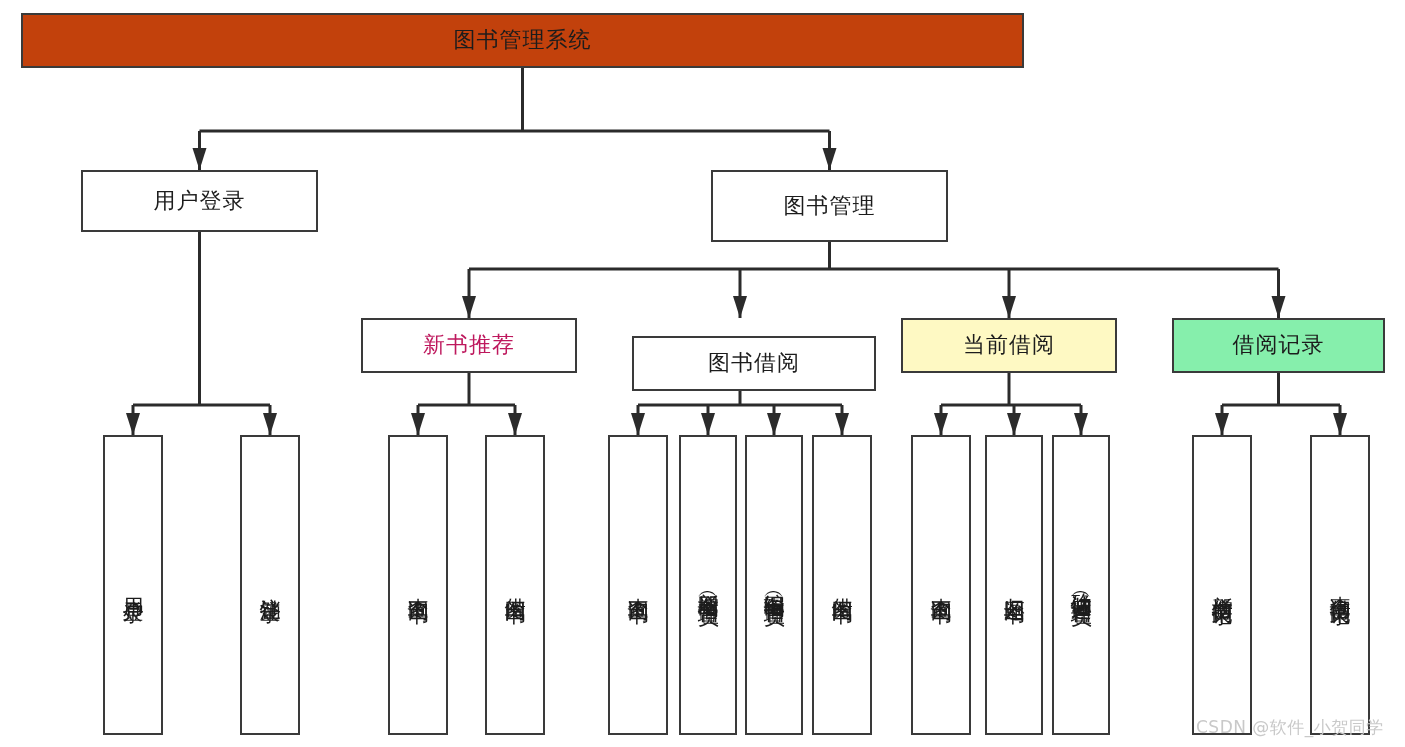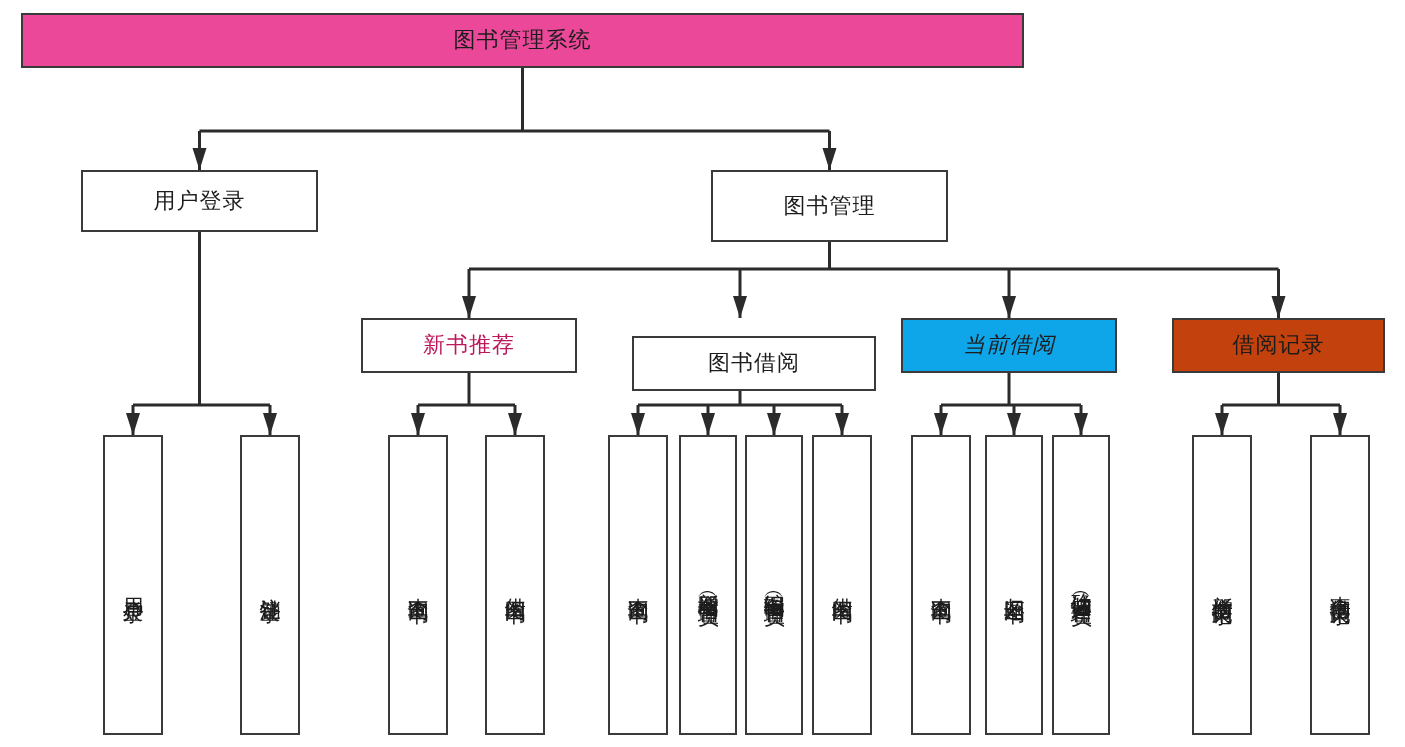--- a/index.html
+++ b/index.html
@@ -118,39 +118,39 @@
       <line x1="1081" y1="405" x2="1081" y2="435" stroke="#2b2b2b" stroke-width="3"></line>
       <polygon points="1074,413 1088,413 1081,435" fill="#2b2b2b"></polygon>
       <line x1="1278.5" y1="373" x2="1278.5" y2="405" stroke="#2b2b2b" stroke-width="3"></line>
       <line x1="1222" y1="405" x2="1340" y2="405" stroke="#2b2b2b" stroke-width="3"></line>
       <line x1="1222" y1="405" x2="1222" y2="435" stroke="#2b2b2b" stroke-width="3"></line>
       <polygon points="1215,413 1229,413 1222,435" fill="#2b2b2b"></polygon>
       <line x1="1340" y1="405" x2="1340" y2="435" stroke="#2b2b2b" stroke-width="3"></line>
       <polygon points="1333,413 1347,413 1340,435" fill="#2b2b2b"></polygon>
     </svg>
   <div id="node-layer">
-      <div class="node-box horizontal" style="left: 21px; top: 13px; width: 1003px; height: 55px; border-color: rgb(58, 58, 58); background: #ec4899; color: rgb(28, 28, 28);">
+      <div class="node-box horizontal" style="left: 21px; top: 13px; width: 1003px; height: 55px; border-color: rgb(58, 58, 58); background: #c2410c; color: rgb(28, 28, 28);">
         <span class="node-label">图书管理系统</span>
       </div>
       <div class="node-box horizontal" style="left: 81px; top: 170px; width: 237px; height: 62px; border-color: rgb(58, 58, 58); background: rgb(255, 255, 255); color: rgb(28, 28, 28);">
         <span class="node-label">用户登录</span>
       </div>
       <div class="node-box horizontal" style="left: 711px; top: 170px; width: 237px; height: 72px; border-color: rgb(58, 58, 58); background: rgb(255, 255, 255); color: rgb(28, 28, 28);">
         <span class="node-label">图书管理</span>
       </div>
       <div class="node-box horizontal" style="left: 361px; top: 318px; width: 216px; height: 55px; border-color: rgb(58, 58, 58); background: rgb(255, 255, 255); color: #be185d;">
         <span class="node-label">新书推荐</span>
       </div>
       <div class="node-box horizontal" style="left: 632px; top: 318px; width: 244px; height: 55px; border-color: rgb(58, 58, 58); background: rgb(255, 255, 255); color: rgb(28, 28, 28); margin-top: 18px;">
         <span class="node-label">图书借阅</span>
       </div>
-      <div class="node-box horizontal" style="left: 901px; top: 318px; width: 216px; height: 55px; border-color: rgb(58, 58, 58); background: #0ea5e9; color: rgb(28, 28, 28); font-style: italic;">
+      <div class="node-box horizontal" style="left: 901px; top: 318px; width: 216px; height: 55px; border-color: rgb(58, 58, 58); background: #fef9c3; color: rgb(28, 28, 28);">
         <span class="node-label">当前借阅</span>
       </div>
-      <div class="node-box horizontal" style="left: 1172px; top: 318px; width: 213px; height: 55px; border-color: rgb(58, 58, 58); background: #c2410c; color: rgb(28, 28, 28);">
+      <div class="node-box horizontal" style="left: 1172px; top: 318px; width: 213px; height: 55px; border-color: rgb(58, 58, 58); background: #86efac; color: rgb(28, 28, 28);">
         <span class="node-label">借阅记录</span>
       </div>
       <div class="node-box vertical" style="left: 103px; top: 435px; width: 60px; height: 300px; border-color: rgb(58, 58, 58); background: rgb(255, 255, 255); color: rgb(28, 28, 28);">
         <span class="node-label">用户登录</span>
       </div>
       <div class="node-box vertical" style="left: 240px; top: 435px; width: 60px; height: 300px; border-color: rgb(58, 58, 58); background: rgb(255, 255, 255); color: rgb(28, 28, 28);">
         <span class="node-label">注销登录</span>
       </div>
       <div class="node-box vertical" style="left: 388px; top: 435px; width: 60px; height: 300px; border-color: rgb(58, 58, 58); background: rgb(255, 255, 255); color: rgb(28, 28, 28);">
         <span class="node-label">查询图书</span>
@@ -179,13 +179,14 @@
       <div class="node-box vertical" style="left: 1052px; top: 435px; width: 58px; height: 300px; border-color: rgb(58, 58, 58); background: rgb(255, 255, 255); color: rgb(28, 28, 28);">
         <span class="node-label">确认归还（管理员）</span>
       </div>
       <div class="node-box vertical" style="left: 1192px; top: 435px; width: 60px; height: 300px; border-color: rgb(58, 58, 58); background: rgb(255, 255, 255); color: rgb(28, 28, 28);">
         <span class="node-label">新增借阅记录</span>
       </div>
       <div class="node-box vertical" style="left: 1310px; top: 435px; width: 60px; height: 300px; border-color: rgb(58, 58, 58); background: rgb(255, 255, 255); color: rgb(28, 28, 28);">
         <span class="node-label">查询借阅记录</span>
       </div>
     </div>
+  <div id="watermark" style="left: 1196px; top: 716px; color: rgb(201, 201, 201);">CSDN @软件_小贺同学</div>
 </div>
 
 </body></html>

